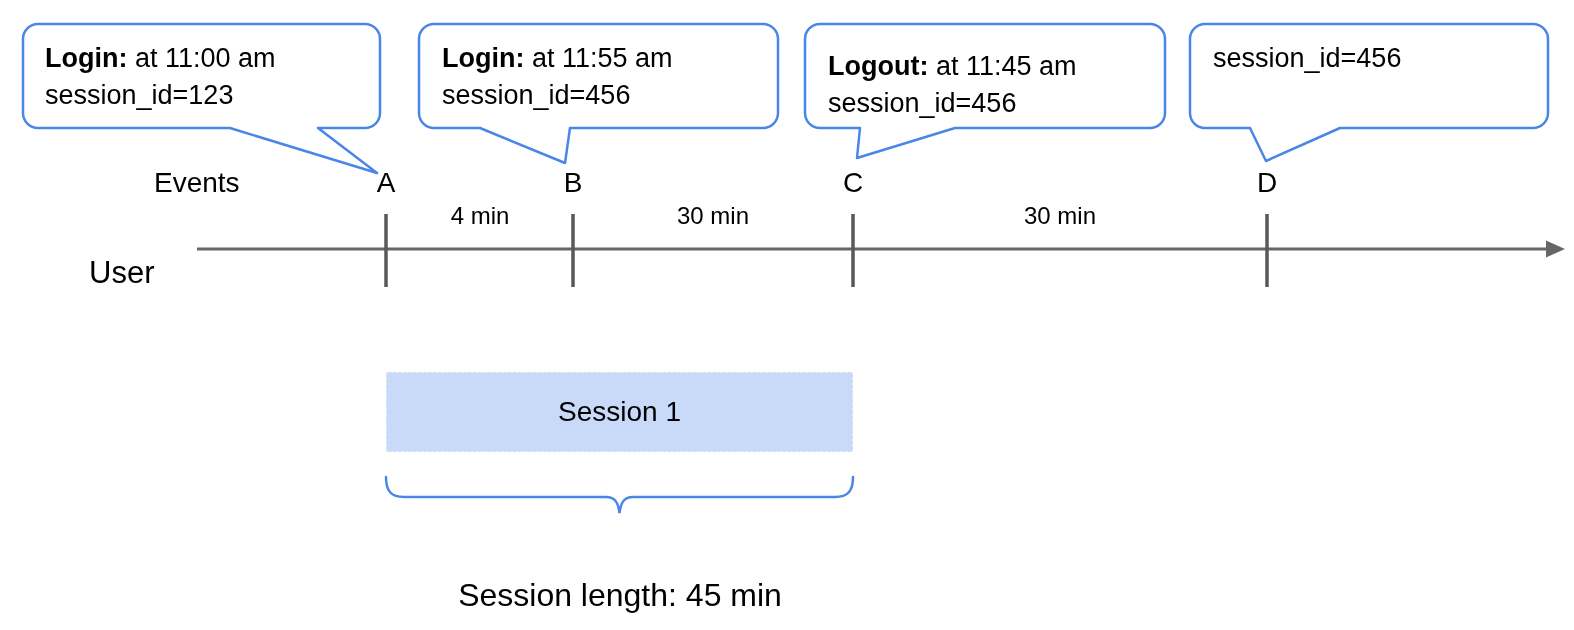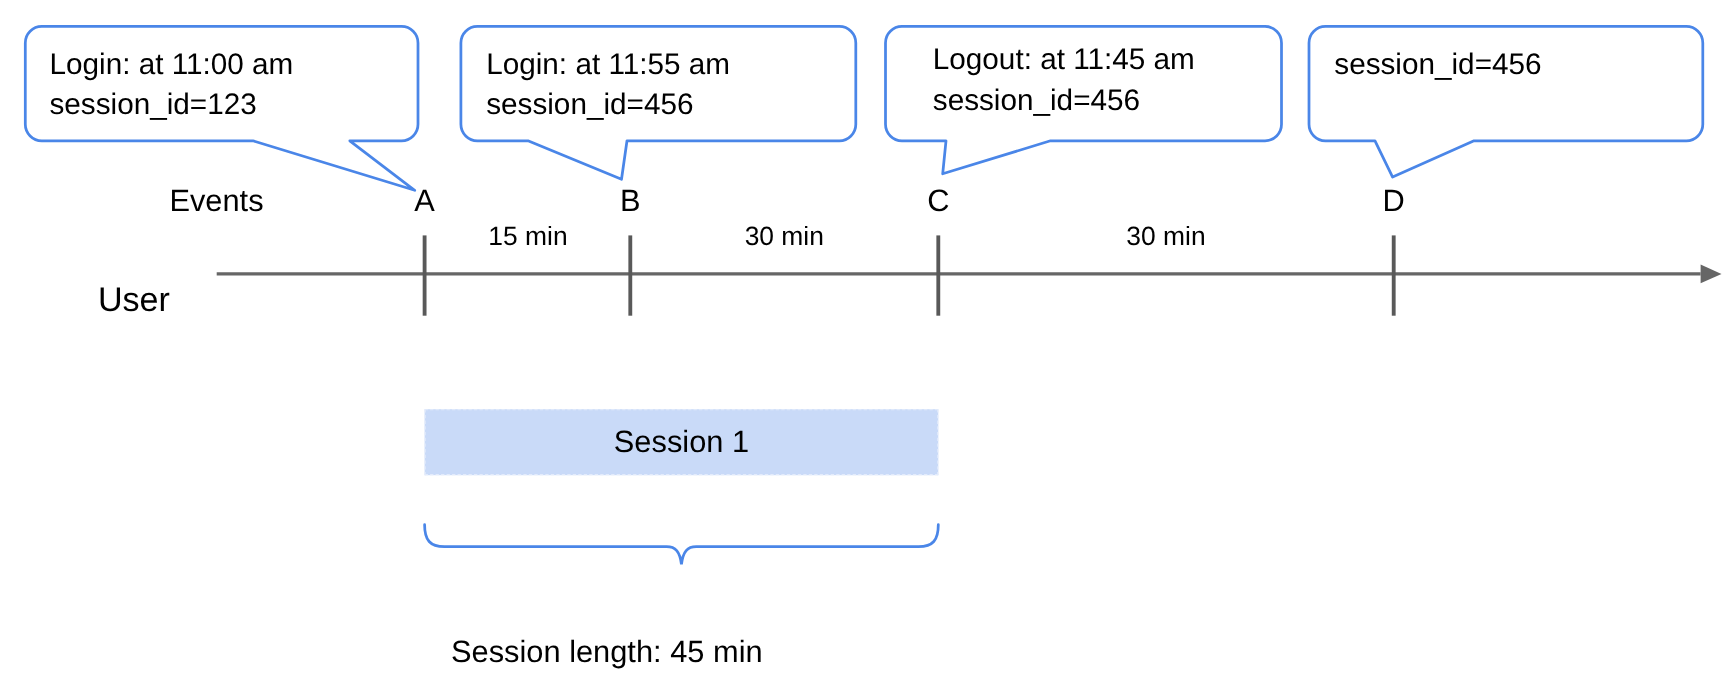--- a/index.html
+++ b/index.html
@@ -12,33 +12,33 @@
     overflow:hidden;
   }
   #shapes{position:absolute;left:0;top:0;width:1574px;height:630px;}
   .bubble-path{fill:#ffffff;stroke:var(--accent-blue,#4a86e8);stroke-width:2.5;stroke-linejoin:round;}
   .tick{stroke:var(--tick-gray,#595959);stroke-width:3.5;}
   .axis-line{stroke:var(--timeline-gray,#666666);stroke-width:2.8;}
   .arrow-head{fill:var(--timeline-gray,#666666);}
   .brace-path{fill:none;stroke:var(--accent-blue,#4a86e8);stroke-width:2.5;stroke-linecap:round;}
   .txt{position:absolute;white-space:nowrap;}
   .bubble-text{font-size:27px;line-height:37px;}
-  .bubble-text b{font-weight:normal;}
+  .bubble-text b{font-weight:bold;}
   .marker-letter{font-size:28px;width:60px;text-align:center;}
   .events-label{font-size:28px;}
   .interval-label{font-size:24px;width:140px;text-align:center;}
   .user-label{font-size:31px;}
   .session-box{
-    position:absolute;left:386px;top:372px;width:467px;height:60px;
+    position:absolute;left:386px;top:372px;width:467px;height:80px;
     background:var(--session-fill,#c9daf8);
     border:1px dashed #e3ebfb;
     display:flex;align-items:center;justify-content:center;
     font-size:28px;box-sizing:border-box;
   }
-  .session-length{font-size:28px;width:420px;text-align:left;left:410px;top:577px;}
+  .session-length{font-size:32px;width:420px;text-align:center;left:410px;top:577px;}
 </style>
 </head>
 <body>
 
 <div id="canvas">
 
   <svg id="shapes" viewBox="0 0 1574 630" xmlns="http://www.w3.org/2000/svg">
 
     <path class="axis-line" d="M 197 249 H 1546"></path>
     <polygon class="arrow-head" points="1546,240.5 1565,249 1546,257.5"></polygon>
@@ -57,35 +57,35 @@
   </svg>
 
   <div class="txt bubble-text" style="left:45px;top:40px;">
     <div><b>Login:</b><span> at 11:00 am</span></div>
     <div>session_id=123</div>
   </div>
   <div class="txt bubble-text" style="left:442px;top:40px;">
     <div><b>Login:</b><span> at 11:55 am</span></div>
     <div>session_id=456</div>
   </div>
-  <div class="txt bubble-text" style="left:828px;top:36px;margin-left:20px;">
+  <div class="txt bubble-text" style="left:828px;top:48px;">
     <div><b>Logout:</b><span> at 11:45 am</span></div>
     <div>session_id=456</div>
   </div>
   <div class="txt bubble-text" style="left:1213px;top:40px;">
     <div>session_id=456</div>
   </div>
 
   <div class="txt events-label" style="left:154px;top:167px;">Events</div>
   <div class="txt marker-letter" style="left:356px;top:167px;">A</div>
   <div class="txt marker-letter" style="left:543px;top:167px;">B</div>
   <div class="txt marker-letter" style="left:823px;top:167px;">C</div>
   <div class="txt marker-letter" style="left:1237px;top:167px;">D</div>
 
-  <div class="txt interval-label" style="left:410px;top:202px;">15 min</div>
+  <div class="txt interval-label" style="left:410px;top:202px;">4 min</div>
   <div class="txt interval-label" style="left:643px;top:202px;">30 min</div>
   <div class="txt interval-label" style="left:990px;top:202px;">30 min</div>
 
   <div class="txt user-label" style="left:89px;top:235px;margin-top:20px;">User</div>
 
   <div class="session-box">
     <span>Session 1</span>
   </div>
 
   <div class="txt session-length">Session length: 45 min</div>

